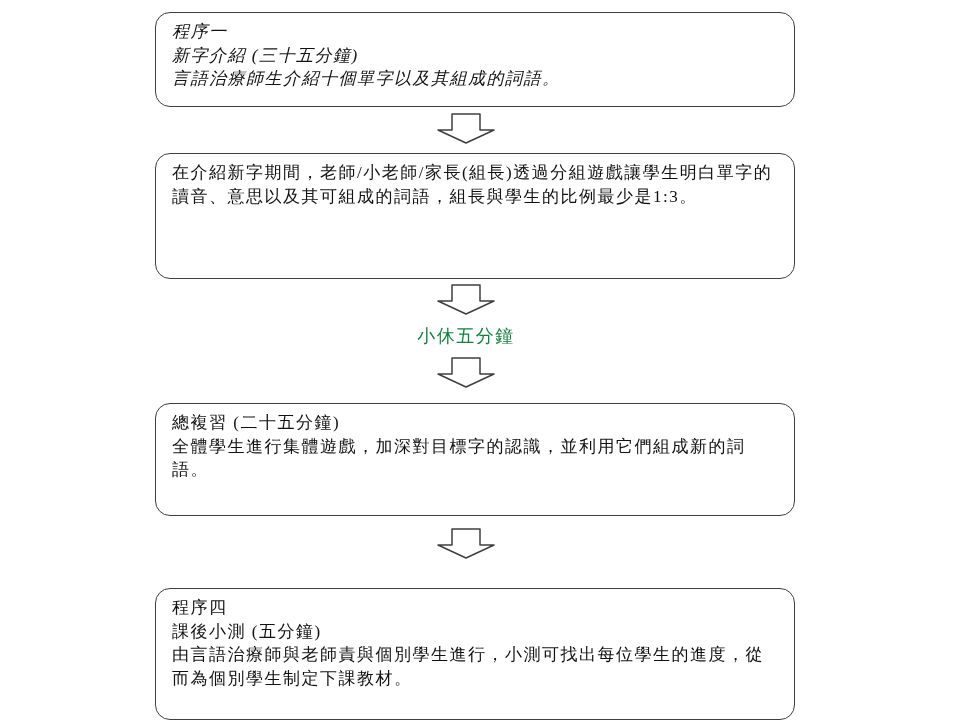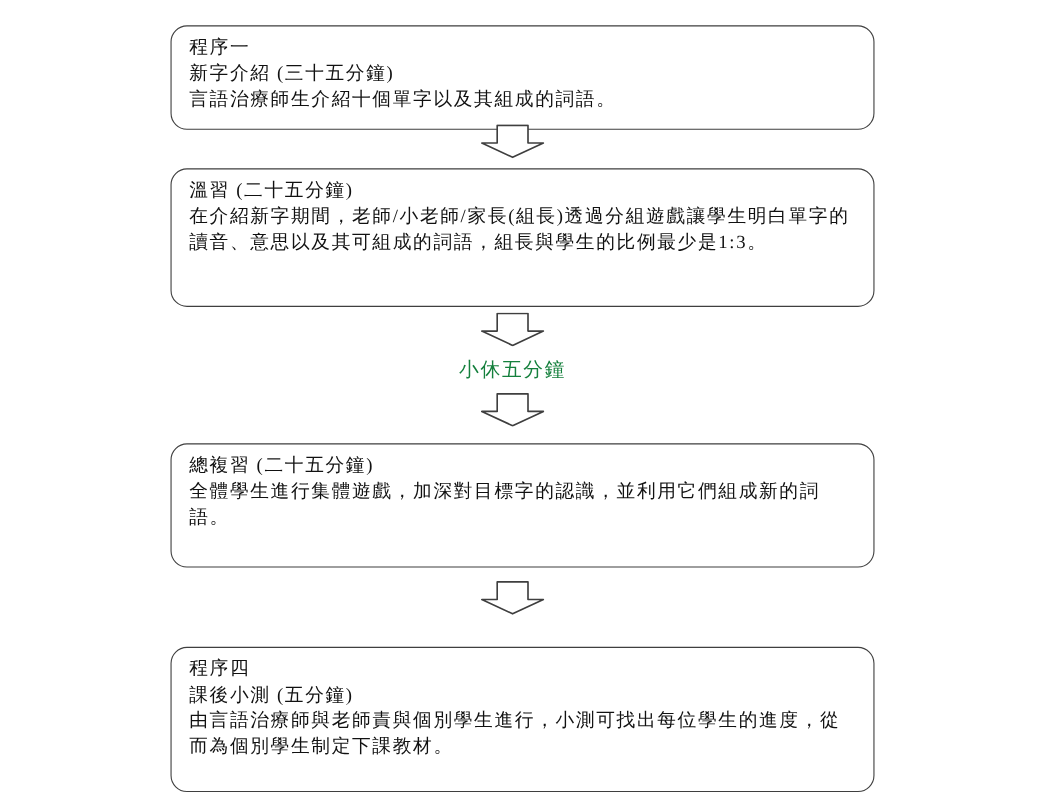--- a/index.html
+++ b/index.html
@@ -19,21 +19,21 @@
     border:1.5px solid #3f3f3f;
     border-radius:15px;
     background:#ffffff;
     padding:7px 14px 6px 16px;
     font-size:17px;
     line-height:23.5px;
     letter-spacing:1.5px;
   }
   .pbox .line{white-space:nowrap;}
   .pbox .body{white-space:normal;}
-  #box1{top:23px;height:95px;}
+  #box1{top:12px;height:95px;font-style:italic;}
   #box2{top:153px;height:126px;}
   #box3{top:403px;height:113px;}
   #box4{top:588px;height:132px;}
   .arrow{
     position:absolute;
     left:437px;
     width:58px;height:31px;
   }
   #arrow1{top:113px;}
   #arrow2{top:284px;}
@@ -57,21 +57,20 @@
     <div class="line">程序一</div>
     <div class="line">新字介紹 (三十五分鐘)</div>
     <div class="body">言語治療師生介紹十個單字以及其組成的詞語。</div>
   </div>
 
   <svg class="arrow" id="arrow1" viewBox="0 0 58 31">
     <polygon points="15,1 43,1 43,17 57,17 29,30 1,17 15,17" fill="#ffffff" stroke="#3f3f3f" stroke-width="1.5" stroke-linejoin="round"></polygon>
   </svg>
 
   <div class="pbox" id="box2">
-    <div class="line">溫習 (二十五分鐘)</div>
     <div class="body">在介紹新字期間，老師/小老師/家長(組長)透過分組遊戲讓學生明白單字的讀音、意思以及其可組成的詞語，組長與學生的比例最少是1:3。</div>
   </div>
 
   <svg class="arrow" id="arrow2" viewBox="0 0 58 31">
     <polygon points="15,1 43,1 43,17 57,17 29,30 1,17 15,17" fill="#ffffff" stroke="#3f3f3f" stroke-width="1.5" stroke-linejoin="round"></polygon>
   </svg>
 
   <div class="break-label">小休五分鐘</div>
 
   <svg class="arrow" id="arrow3" viewBox="0 0 58 31">

